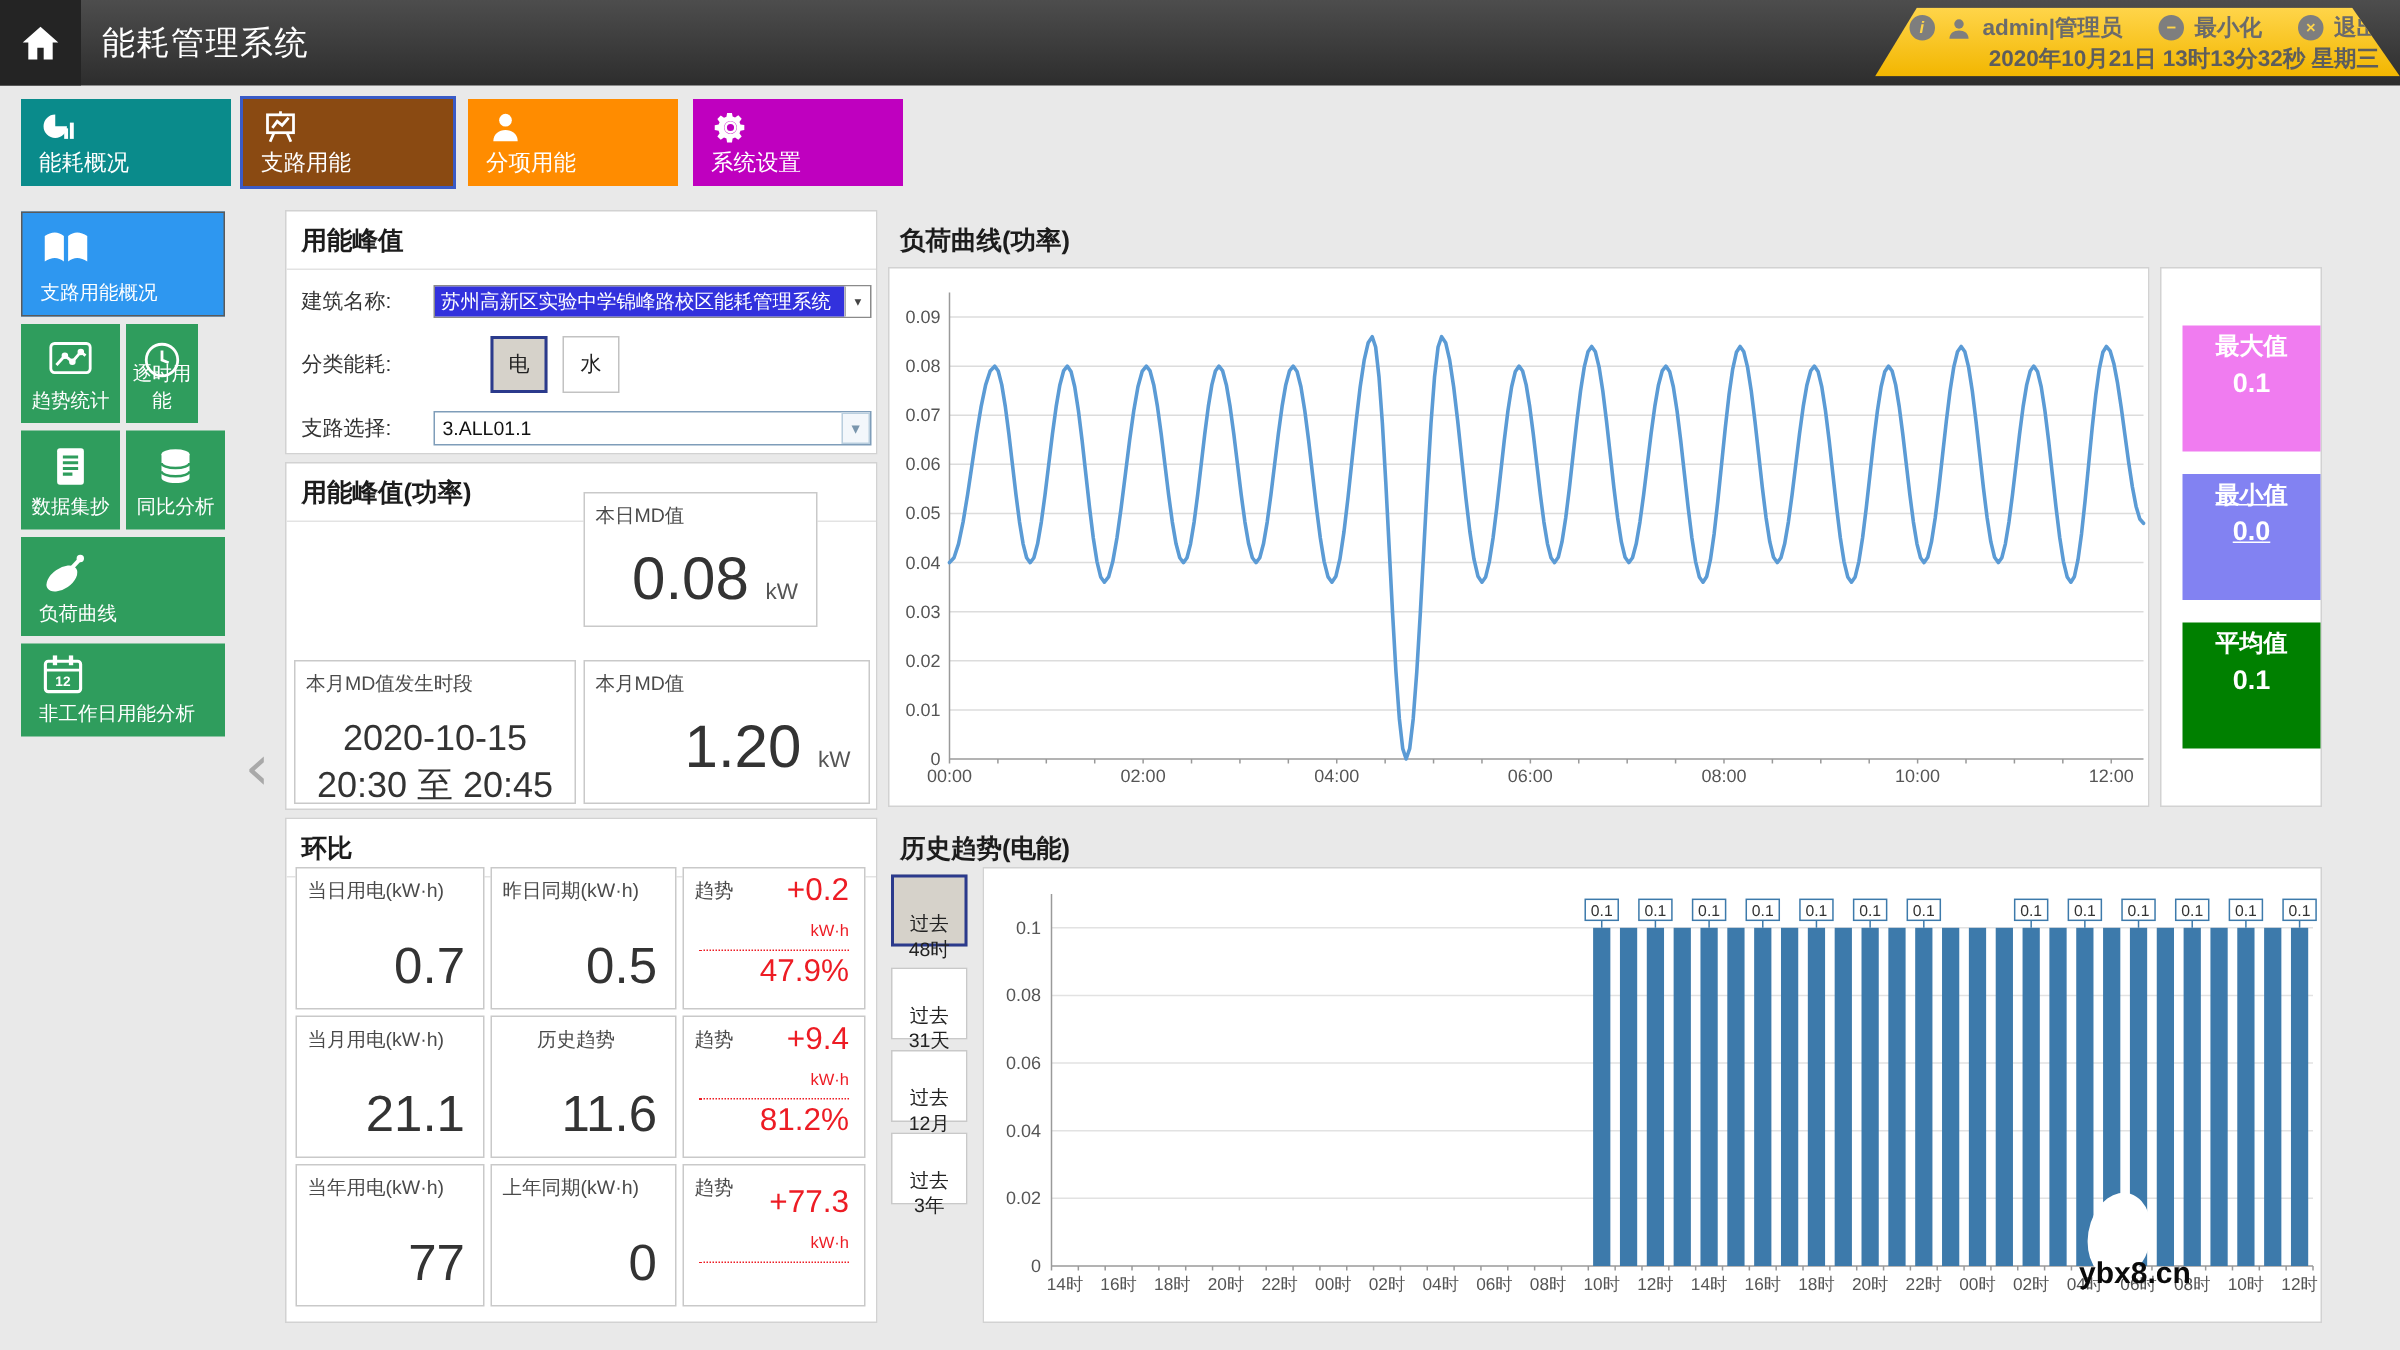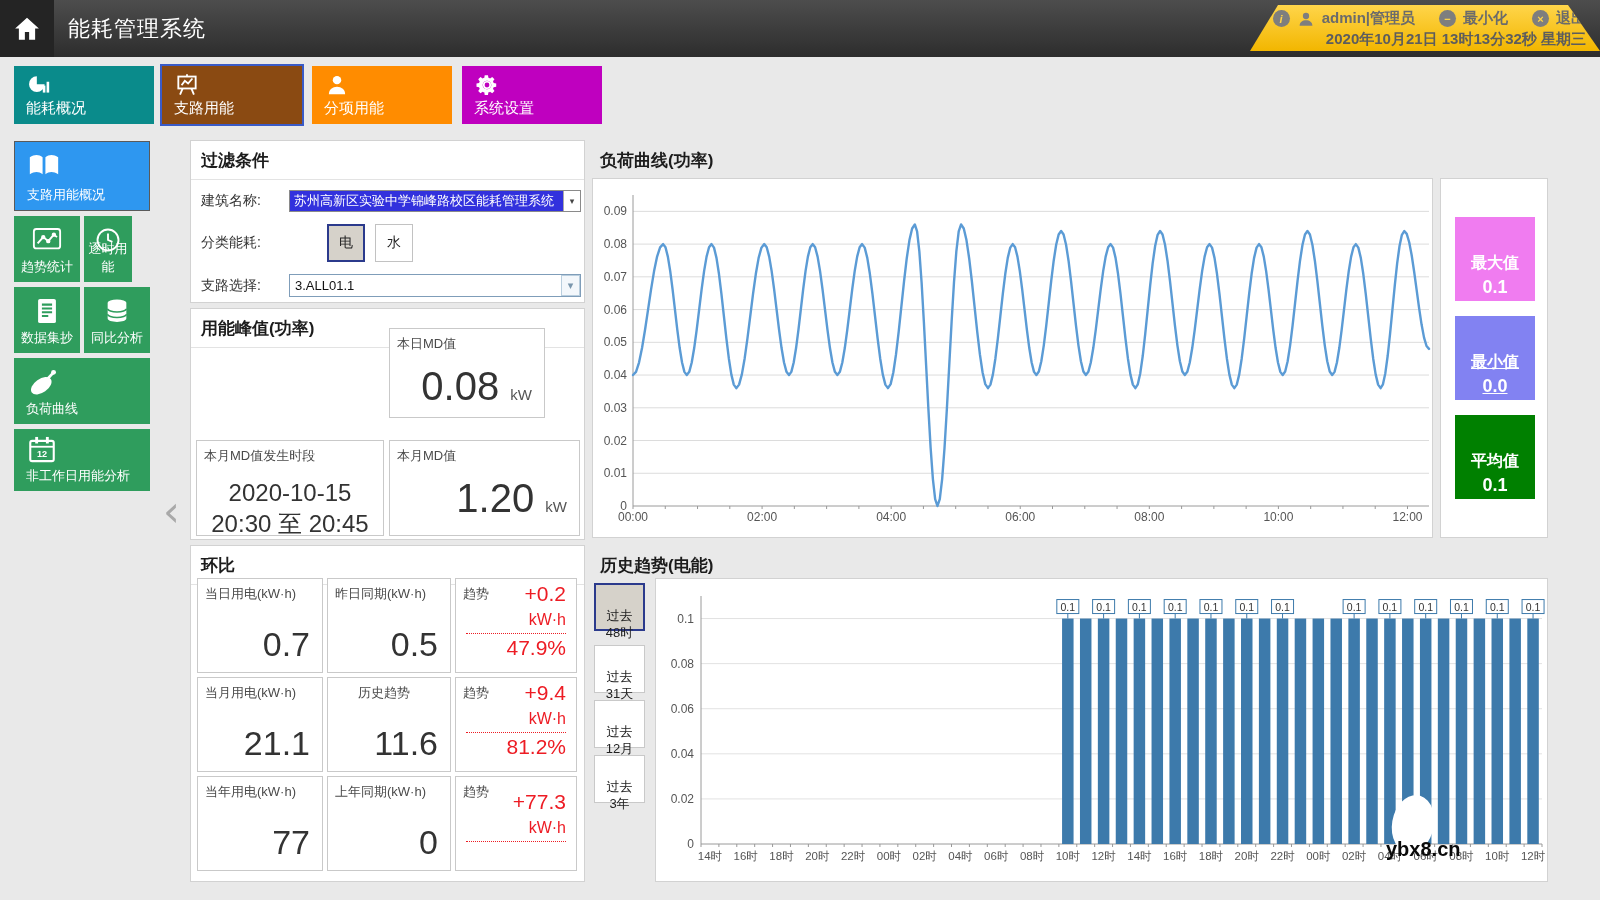--- a/index.html
+++ b/index.html
@@ -64,32 +64,32 @@
   .cell .c-label { font-size:13px; color:#4a4a4a; padding:6px 0 0 7px; }
   .c-big { position:absolute; right:12px; bottom:8px; font-size:34px; color:#333; }
   .c-center { position:absolute; left:0; right:0; top:50%; margin-top:2px; text-align:center;
               font-size:25px; color:#333; }
   .c-center2 { position:absolute; left:0; right:0; top:36px; text-align:center; font-size:24px;
                color:#333; line-height:31px; }
   .c-unit { font-size:15px; color:#555; }
   .c-huge { position:absolute; right:12px; bottom:14px; font-size:40px; color:#333; }
   .trend-wrap { position:absolute; right:10px; left:10px; bottom:12px; text-align:right; color:#ed1c24; }
   .trend-line1 { font-size:21px; }
-  .trend-unit { font-size:16px;margin-left:36px; }
+  .trend-unit { font-size:11px;margin-left:36px; }
   .trend-dots { border-top:1px dotted #ed1c24; margin:3px 0 2px 0; }
   .trend-pct { font-size:21px; }
 
   
   .range-btn { position:absolute; left:594px; width:51px; height:48px; background:#fff; border:1px solid #c9c9c9;
                font-size:13px; color:#222; text-align:center; line-height:17px; padding-top:22px; cursor:pointer; }
   .range-btn.selected { background:#d6d2ca; border:2px solid #2b3a8c; }
 
   
-  .stat-box { position:absolute; left:14px; width:80px; height:84px; color:#fff; text-align:center;
-              font-weight:bold; padding-top:36px; }
+  .stat-box { position:absolute; left:14px; width:92px; height:84px; color:#fff; text-align:center;
+              font-weight:bold; padding-top:4px; }
   .stat-box .s1 { font-size:16px; }
   .stat-box .s2 { font-size:18px; margin-top:3px; }
 
   .watermark-blob { position:absolute; left:1392px; top:795px; width:42px; height:58px; background:#fff;
                     border-radius:50% 60% 50% 60%; transform:rotate(18deg); }
   .watermark { position:absolute; left:1386px; top:838px; font-size:20px; font-weight:bold; color:#0a0a0a;
                letter-spacing:0px; }
   svg text { font-family:"Liberation Sans","DejaVu Sans",sans-serif; }
 </style>
 </head>
@@ -225,21 +225,21 @@
         <path d="M3 9h18" stroke="#fff" stroke-width="1.4"></path>
         <text x="12" y="17.2" font-size="7" font-weight="bold" fill="#fff" text-anchor="middle">12</text>
       </svg>
     </div>
     <span class="side-label left">非工作日用能分析</span>
   </div>
 
   <div class="chevron">‹</div>
 
   <div class="panel" style="left:190px;top:140px;width:395px;height:163px;">
-    <div class="panel-title">过滤条件</div>
+    <div class="panel-title">用能峰值</div>
     <div class="f-row">
       <span class="f-label">建筑名称:</span>
       <div class="combo" style="width:292px;">
         <span class="sel-text">苏州高新区实验中学锦峰路校区能耗管理系统</span>
         <span class="arrow-btn">▾</span>
       </div>
     </div>
     <div class="f-row" style="margin-top:12px;">
       <span class="f-label">分类能耗:</span>
       <span style="width:38px;"></span>

